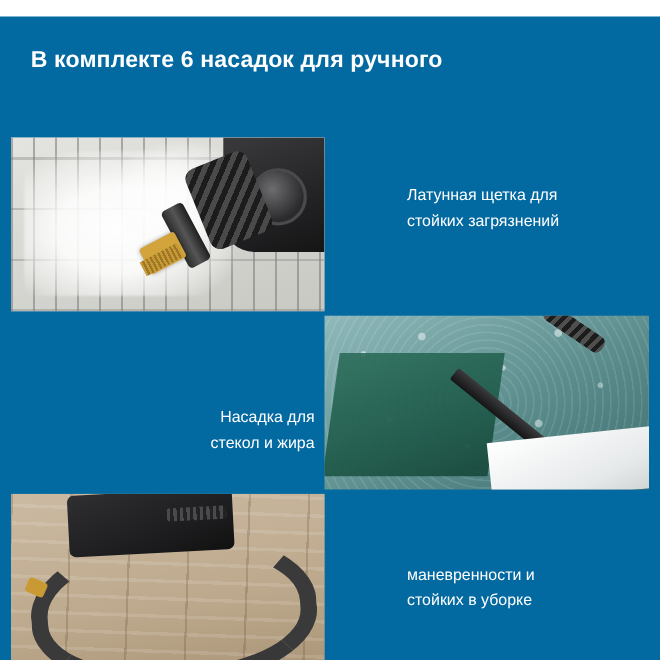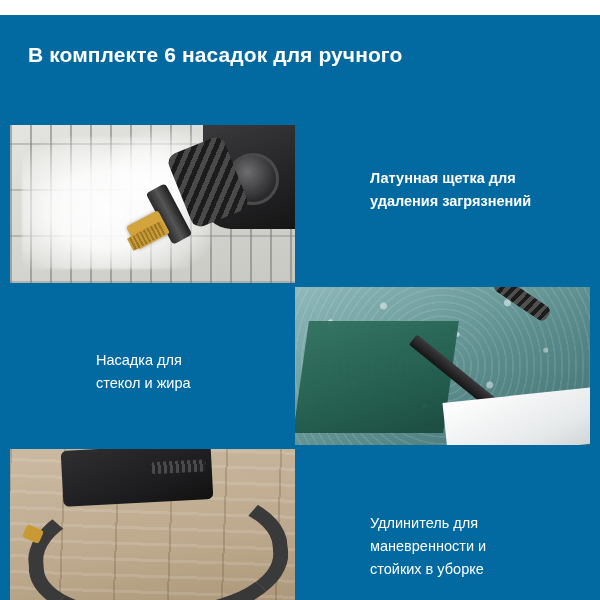--- a/index.html
+++ b/index.html
@@ -273,22 +273,22 @@
     transform: rotate(24deg);
   }
 
   
   .caption {
     position: absolute;
     color: #ffffff;
     font-size: 14.5px;
     line-height: 23px;
   }
-  .cap-brush { left: 370px; top: 152px; width: 210px; font-weight: bold; }
-  .cap-window { left: 96px; top: 334px; width: 190px; }
+  .cap-brush { left: 370px; top: 152px; width: 210px; }
+  .cap-window { left: 96px; top: 354px; width: 190px; text-align: right; }
   .cap-hose { left: 370px; top: 497px; width: 210px; }
   .cap-line { display: block; white-space: nowrap; }
 </style>
 </head>
 <body>
 
 <div class="poster">
 
   <div class="headline">
     <span class="cap-line">В комплекте 6 насадок для ручного</span>
@@ -302,21 +302,21 @@
       <div class="device-knob"></div>
     </div>
     <div class="hose-coil"></div>
     <div class="brush-neck"></div>
     <div class="brush-head"></div>
     <div class="brush-bristles"></div>
   </div>
 
   <div class="caption cap-brush">
     <span class="cap-line">Латунная щетка для</span>
-    <span class="cap-line">удаления загрязнений</span>
+    <span class="cap-line">стойких загрязнений</span>
   </div>
 
   <div class="caption cap-window">
     <span class="cap-line">Насадка для</span>
     <span class="cap-line">стекол и жира</span>
   </div>
 
   <div class="tile tile-window">
     <div class="glass-drops"></div>
     <div class="green-pane"></div>
@@ -327,18 +327,17 @@
 
   <div class="tile tile-hose">
     <div class="wood"></div>
     <div class="steamer-box"></div>
     <div class="hose-curve"></div>
     <div class="hose-texture"></div>
     <div class="hose-tip"></div>
   </div>
 
   <div class="caption cap-hose">
-    <span class="cap-line">Удлинитель для</span>
     <span class="cap-line">маневренности и</span>
     <span class="cap-line">стойких в уборке</span>
   </div>
 
 </div>
 
 </body></html>

